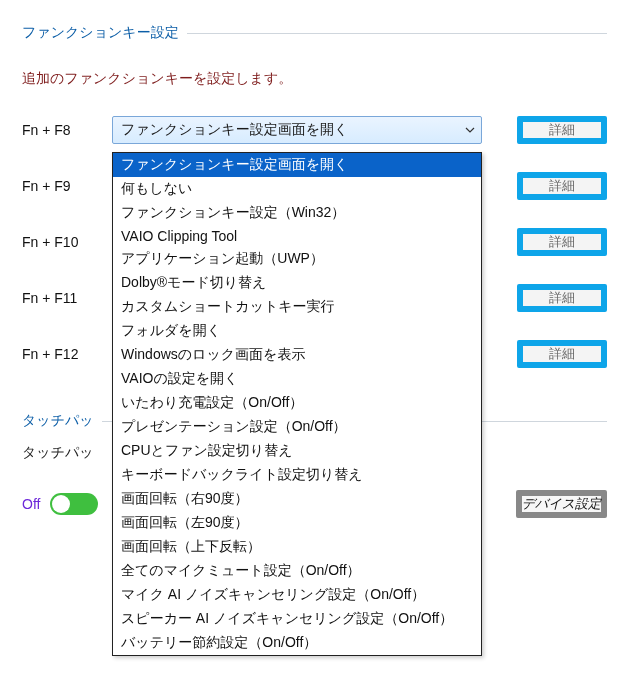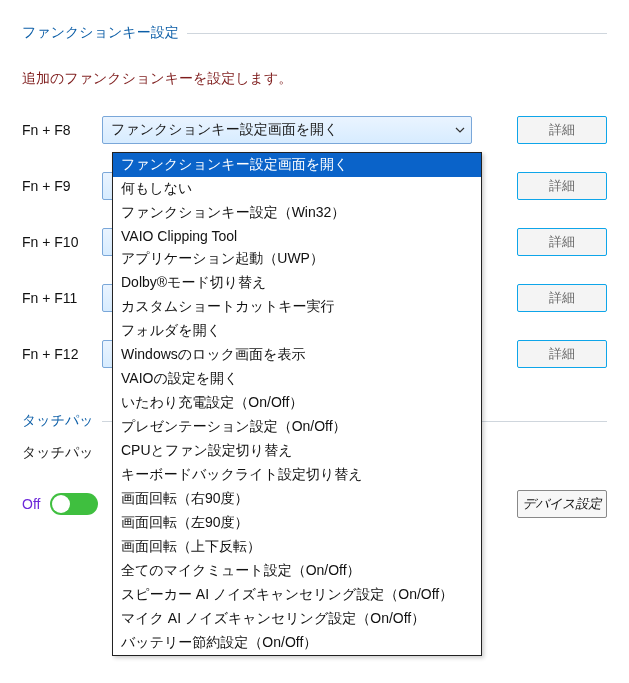--- a/index.html
+++ b/index.html
@@ -38,20 +38,21 @@
   }
   .rows {
     display: flex;
     flex-direction: column;
     gap: 28px;
   }
   .fn-row {
     display: grid;
     grid-template-columns: 80px 370px 1fr;
     align-items: center;
+    gap: 10px;
   }
   .fn-label {
     color: #111;
     font-size: 14px;
   }
   .combo {
     position: relative;
     border: 1px solid #7aa7d9;
     background: linear-gradient(#eaf4ff,#d7ecff);
     height: 28px;
@@ -65,21 +66,21 @@
   .combo.show-text .combo-text { display: inline; }
   .combo .combo-text { overflow: hidden; text-overflow: ellipsis; white-space: nowrap; }
   .combo .chevron {
     position: absolute;
     right: 6px; top: 50%; transform: translateY(-50%);
     width: 10px; height: 10px;
     display: flex; align-items: center; justify-content: center;
   }
   .combo .chevron svg { width: 10px; height: 10px; }
   .btn {
-    border: 1px solid #0ea5e9;
+    border: 6px solid #0ea5e9;
     background: #f4f4f4;
     color: #666;
     height: 28px;
     min-width: 90px;
     border-radius: 2px;
     display: inline-flex;
     align-items: center;
     justify-content: center;
     font-size: 13px;
     cursor: default;
@@ -265,18 +266,18 @@
       <div class="option">Windowsのロック画面を表示</div>
       <div class="option">VAIOの設定を開く</div>
       <div class="option">いたわり充電設定（On/Off）</div>
       <div class="option">プレゼンテーション設定（On/Off）</div>
       <div class="option">CPUとファン設定切り替え</div>
       <div class="option">キーボードバックライト設定切り替え</div>
       <div class="option">画面回転（右90度）</div>
       <div class="option">画面回転（左90度）</div>
       <div class="option">画面回転（上下反転）</div>
       <div class="option">全てのマイクミュート設定（On/Off）</div>
+      <div class="option">マイク AI ノイズキャンセリング設定（On/Off）</div>
       <div class="option">スピーカー AI ノイズキャンセリング設定（On/Off）</div>
-      <div class="option">マイク AI ノイズキャンセリング設定（On/Off）</div>
       <div class="option">バッテリー節約設定（On/Off）</div>
     </div>
 
 </div>
 
 </body></html>

